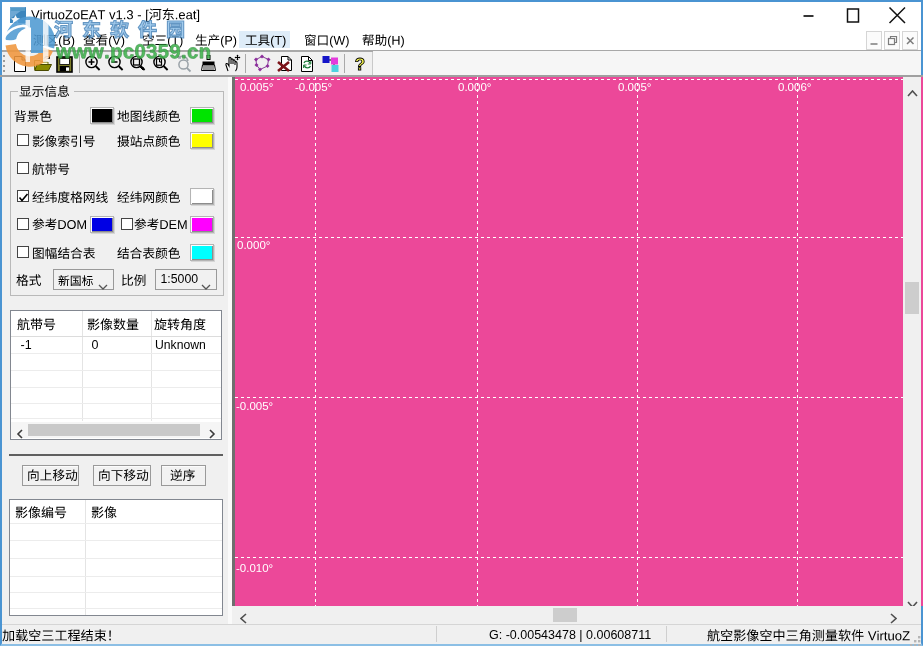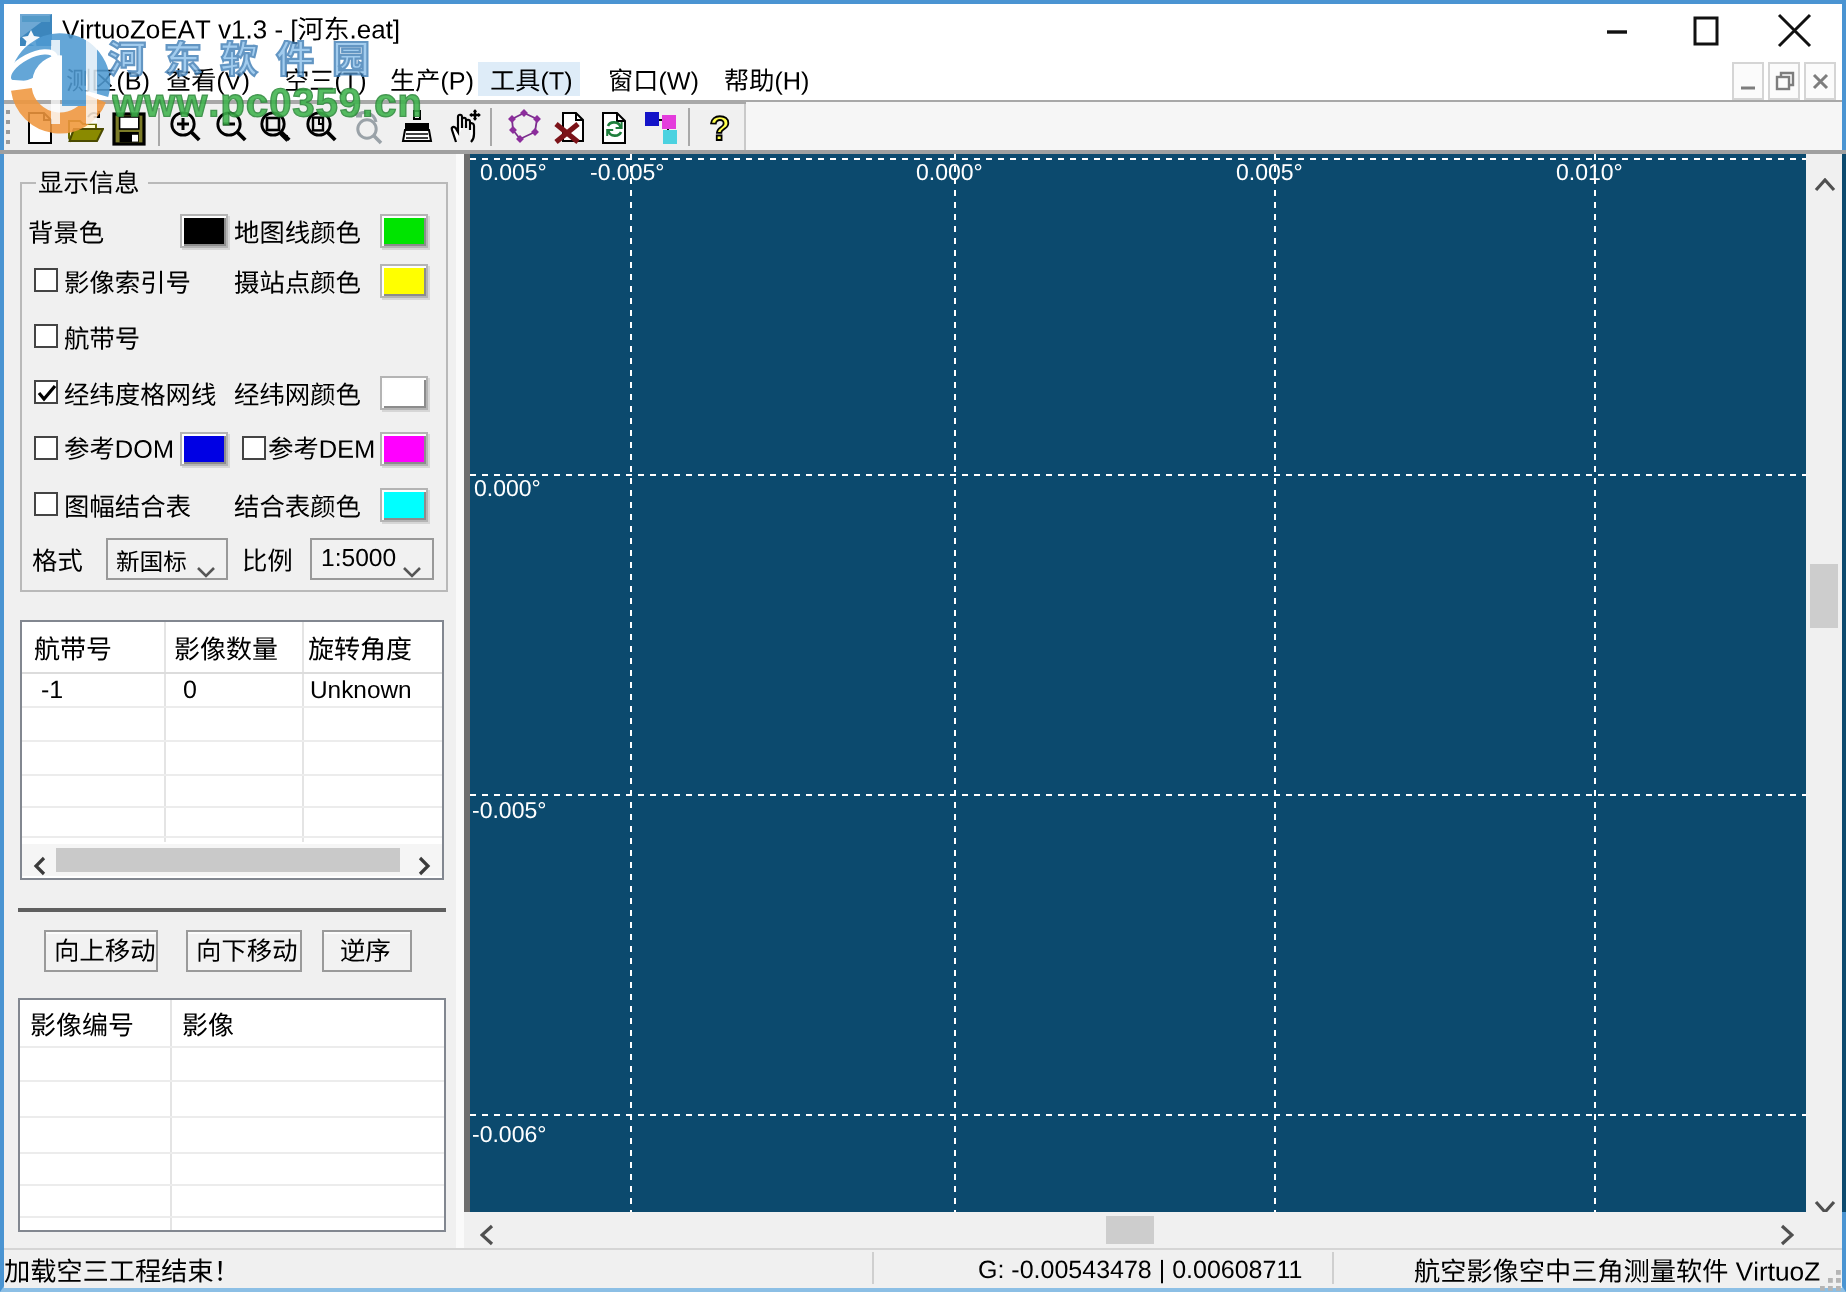--- a/index.html
+++ b/index.html
@@ -277,37 +277,37 @@
 <div style="position:absolute;left:91px;top:505.5px;"><svg width="26" height="15" viewBox="0 0 26 15">
       <path fill="#000" d="M10.9 0.5C10.2 1.6 8.8 2.7 7.7 3.3C7.9 3.5 8.2 3.8 8.4 4C9.6 3.3 11 2.1 11.8 0.9ZM11.3 4C10.5 5.2 9 6.3 7.7 7C8 7.2 8.2 7.5 8.4 7.7C9.8 6.9 11.3 5.7 12.2 4.4ZM11.6 7.8C10.7 9.3 9 10.7 7.3 11.4C7.6 11.6 7.8 11.9 8 12.2C9.8 11.3 11.5 9.8 12.5 8.2ZM2.4 7.3H6.2V8.4H2.4ZM5.4 9.6C5.9 10.3 6.4 11.1 6.6 11.6L7.3 11.2C7.1 10.7 6.6 9.9 6.1 9.3ZM2.3 2.8H6.3V3.6H2.3ZM2.3 1.4H6.3V2.2H2.3ZM1.4 0.7V4.3H7.3V0.7ZM2 9.3C1.7 10 1.2 10.7 0.7 11.2C0.9 11.3 1.3 11.6 1.4 11.7C1.9 11.2 2.5 10.4 2.8 9.6ZM3.5 4.5C3.6 4.7 3.7 4.9 3.8 5.1H0.8V5.9H7.7V5.1H4.8C4.7 4.8 4.6 4.5 4.4 4.3ZM1.5 6.6V9.1H3.8V11.2C3.8 11.3 3.8 11.4 3.6 11.4C3.5 11.4 3 11.4 2.5 11.4C2.6 11.6 2.8 11.9 2.8 12.2C3.5 12.2 4 12.2 4.3 12C4.7 11.9 4.8 11.7 4.8 11.2V9.1H7.1V6.6ZM19.3 2H21.7C21.4 2.3 21.2 2.7 20.9 3H18.5C18.8 2.7 19.1 2.3 19.3 2ZM19.3 0.3C18.8 1.4 17.8 2.8 16.3 3.8C16.5 3.9 16.8 4.2 17 4.4C17.2 4.2 17.4 4 17.7 3.8V5.8H19.7C19 6.4 18.1 6.9 16.7 7.4C16.9 7.5 17.2 7.8 17.3 8C18.5 7.6 19.3 7.1 19.9 6.6C20.1 6.8 20.3 7 20.5 7.3C19.6 8.1 18 8.9 16.7 9.2C16.9 9.4 17.1 9.7 17.3 9.9C18.4 9.5 19.9 8.6 20.9 7.8C21 8.1 21.1 8.3 21.2 8.5C20.1 9.6 18.2 10.6 16.6 11.1C16.8 11.2 17 11.6 17.2 11.8C18.6 11.3 20.2 10.4 21.3 9.4C21.5 10.2 21.3 10.9 21 11.2C20.9 11.4 20.7 11.4 20.4 11.4C20.2 11.4 19.9 11.4 19.5 11.4C19.7 11.6 19.8 12 19.8 12.2C20.1 12.2 20.4 12.2 20.6 12.2C21 12.2 21.4 12.1 21.7 11.8C22.3 11.3 22.5 9.8 22 8.5L22.7 8.2C23.1 9.6 23.9 10.8 25 11.5C25.1 11.3 25.4 10.9 25.6 10.8C24.6 10.2 23.8 9.1 23.4 7.8C23.9 7.6 24.4 7.3 24.8 7L24.2 6.4C23.6 6.8 22.6 7.4 21.8 7.8C21.5 7.2 21.1 6.6 20.5 6.2L20.8 5.8H24.7V3H21.9C22.3 2.6 22.7 2.1 22.9 1.6L22.4 1.2L22.2 1.2H19.8L20.3 0.5ZM18.5 3.8H20.8C20.8 4.2 20.6 4.6 20.3 5.1H18.5ZM21.6 3.8H23.8V5.1H21.3C21.5 4.6 21.6 4.2 21.6 3.8ZM16.4 0.3C15.7 2.3 14.6 4.2 13.4 5.5C13.6 5.7 13.8 6.2 13.9 6.5C14.3 6.1 14.7 5.6 15.1 5.1V12.2H16V3.6C16.5 2.6 17 1.6 17.3 0.6Z"></path>
     </svg></div>
 <div class="vline" style="left:85px;top:500px;height:115px"></div>
 <div class="hline" style="left:10px;top:523px;width:212px"></div>
 <div class="hline" style="left:10px;top:540px;width:212px"></div>
 <div class="hline" style="left:10px;top:558px;width:212px"></div>
 <div class="hline" style="left:10px;top:576px;width:212px"></div>
 <div class="hline" style="left:10px;top:592px;width:212px"></div>
 <div class="hline" style="left:10px;top:608px;width:212px"></div>
-<div class="abs" style="left:235px;top:77px;width:688px;height:529px;background:#0c4a6e;overflow:hidden">
+<div class="abs" style="left:235px;top:77px;width:688px;height:529px;background:#ec4899;overflow:hidden">
     <div class="hdot" style="left:0;top:2px;width:668px"></div>
     <div class="hdot" style="left:0;top:160px;width:668px"></div>
     <div class="hdot" style="left:0;top:320px;width:668px"></div>
     <div class="hdot" style="left:0;top:480px;width:668px"></div>
     <div class="vdot" style="left:80px;top:0;height:529px"></div>
     <div class="vdot" style="left:242px;top:0;height:529px"></div>
     <div class="vdot" style="left:402px;top:0;height:529px"></div>
     <div class="vdot" style="left:562px;top:0;height:529px"></div>
     <div class="maplab" style="left:5px;top:4px">0.005°</div>
     <div class="maplab" style="left:60px;top:4px">-0.005°</div>
     <div class="maplab" style="left:223px;top:4px">0.000°</div>
     <div class="maplab" style="left:383px;top:4px">0.005°</div>
-    <div class="maplab" style="left:543px;top:4px">0.010°</div>
+    <div class="maplab" style="left:543px;top:4px">0.006°</div>
     <div class="maplab" style="left:2px;top:162px">0.000°</div>
     <div class="maplab" style="left:1px;top:323px">-0.005°</div>
-    <div class="maplab" style="left:1px;top:485px">-0.006°</div>
+    <div class="maplab" style="left:1px;top:485px">-0.010°</div>
   </div>
 <div class="abs" style="left:903px;top:77px;width:18px;height:529px;background:#f0f0f0"></div>
 <div class="abs" style="left:905px;top:282px;width:14px;height:32px;background:#cdcdcd"></div>
 <div class="abs" style="left:907px;top:83px"><svg width="11" height="7" viewBox="0 0 11 7">
       <path d="M1 6 L5.5 1 L10 6" fill="none" stroke="#505050" stroke-width="1.6"></path>
     </svg></div>
 <div class="abs" style="left:907px;top:594px"><svg width="11" height="7" viewBox="0 0 11 7">
       <path d="M1 1 L5.5 6 L10 1" fill="none" stroke="#505050" stroke-width="1.6"></path>
     </svg></div>
 <div class="abs" style="left:235px;top:606px;width:668px;height:18px;background:#f0f0f0"></div>

